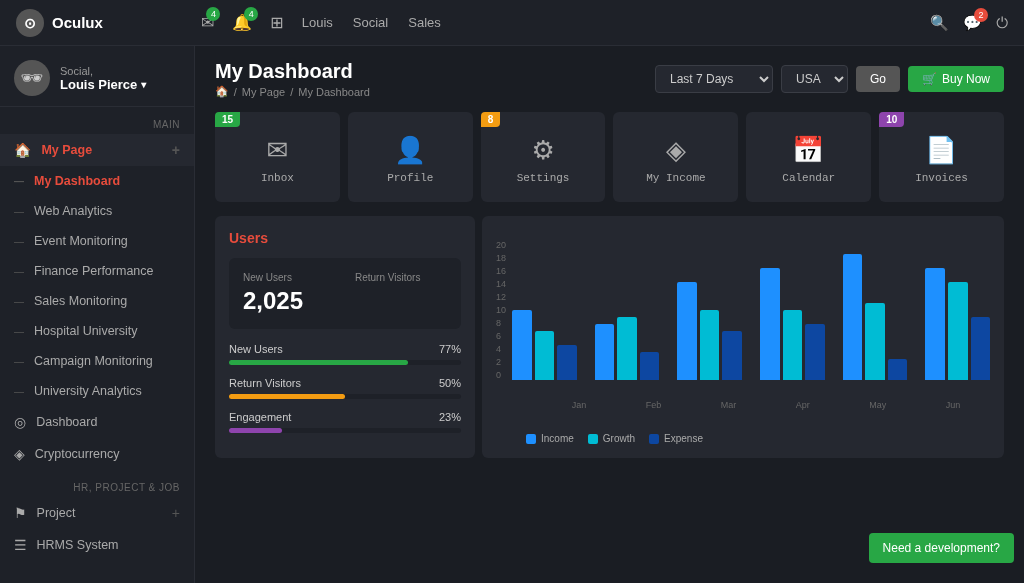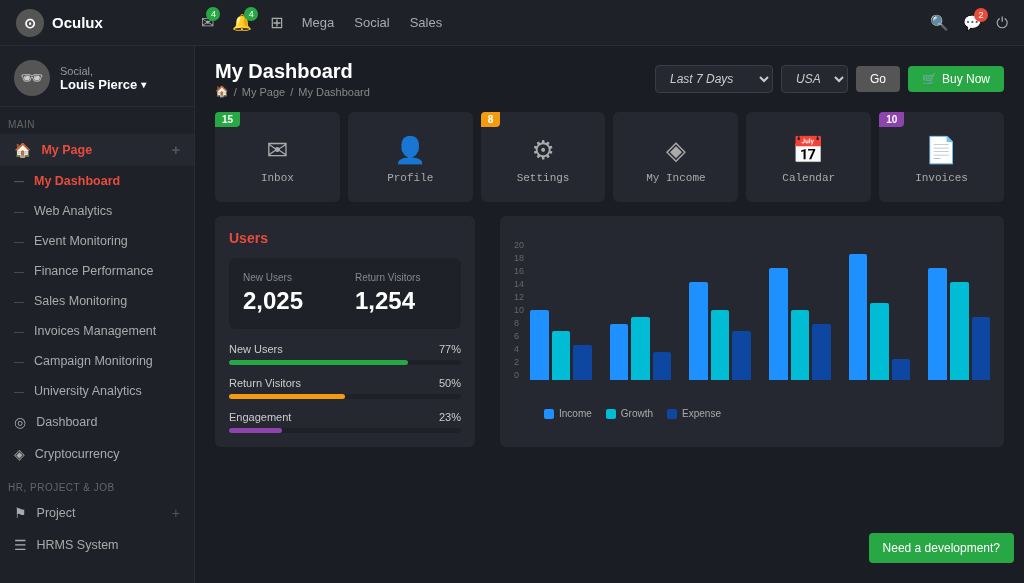--- a/index.html
+++ b/index.html
@@ -20,50 +20,50 @@
 
     
     .main-layout { display: flex; height: calc(100vh - 46px); }
 
     
     .sidebar { width: 195px; min-width: 195px; background: #1e2128; border-right: 1px solid #2a2d35; overflow-y: auto; display: flex; flex-direction: column; }
     .sidebar-user { display: flex; align-items: center; gap: 10px; padding: 14px 14px 10px; border-bottom: 1px solid #2a2d35; }
     .sidebar-avatar { width: 36px; height: 36px; background: #555; border-radius: 50%; display: flex; align-items: center; justify-content: center; font-size: 18px; overflow: hidden; }
     .sidebar-user-info { font-size: 11px; color: #999; }
     .sidebar-user-info .user-name { color: #fff; font-weight: bold; font-size: 13px; display: flex; align-items: center; gap: 4px; }
-    .sidebar-section-label { padding: 12px 8px 4px; font-size: 10px; color: #666; text-transform: uppercase; letter-spacing: 0.5px; }
+    .sidebar-section-label { padding: 12px 14px 4px; font-size: 10px; color: #666; text-transform: uppercase; letter-spacing: 0.5px; text-align: right; }
     .sidebar-item { display: flex; align-items: center; gap: 10px; padding: 8px 14px; cursor: pointer; color: #aaa; font-size: 12.5px; position: relative; }
     .sidebar-item.active { color: #e74c3c; font-weight: bold; background: #252830; }
     .sidebar-item.active-sub { color: #e74c3c; font-weight: bold; }
     .sidebar-item .dash { color: #555; font-size: 10px; }
     .sidebar-item .plus { margin-left: auto; color: #555; font-size: 14px; }
     .sidebar-item-icon { font-size: 14px; }
 
     
     .content { flex: 1; overflow-y: auto; background: #1a1d23; }
     .content-header { display: flex; align-items: center; justify-content: space-between; padding: 14px 20px 0; }
     .content-header-left h2 { font-size: 20px; color: #fff; font-weight: 600; }
     .breadcrumb { display: flex; align-items: center; gap: 5px; font-size: 11px; color: #888; margin-top: 2px; }
     .content-header-right { display: flex; align-items: center; gap: 8px; }
-    .filter-select { background: #252830; border: 1px solid #3a3d45; color: #ccc; padding: 5px 10px; border-radius: 4px; font-size: 12px; cursor: pointer; font-style: italic; }
+    .filter-select { background: #252830; border: 1px solid #3a3d45; color: #ccc; padding: 5px 10px; border-radius: 4px; font-size: 12px; cursor: pointer; }
     .btn-go { background: #555; color: #fff; border: none; padding: 6px 14px; border-radius: 4px; cursor: pointer; font-size: 12px; }
     .btn-buy { background: #28a745; color: #fff; border: none; padding: 6px 14px; border-radius: 4px; cursor: pointer; font-size: 12px; display: flex; align-items: center; gap: 5px; }
 
     
     .tiles-row { display: flex; gap: 0; padding: 14px 20px 0; }
     .tile { flex: 1; background: #252830; margin-right: 8px; border-radius: 6px; padding: 16px 14px 12px; display: flex; flex-direction: column; align-items: center; justify-content: center; min-height: 90px; position: relative; cursor: pointer; }
     .tile:last-child { margin-right: 0; }
     .tile-badge { position: absolute; top: 0; left: 0; background: #28a745; color: #fff; font-size: 10px; font-weight: bold; padding: 2px 7px; border-radius: 4px 0 4px 0; }
     .tile-badge.orange { background: #f39c12; }
     .tile-badge.purple { background: #8e44ad; }
     .tile-icon { font-size: 26px; color: #aaa; margin-bottom: 6px; }
     .tile-label { font-size: 11px; color: #aaa; text-align: center; font-family: Liberation Mono, monospace; }
 
     
-    .bottom-section { display: flex; gap: 25px; padding: 14px 20px 14px; }
+    .bottom-section { display: flex; gap: 7px; padding: 14px 20px 14px; }
 
     
     .users-panel { background: #252830; border-radius: 6px; padding: 14px; width: 260px; min-width: 260px; }
     .panel-title { font-size: 14px; font-weight: bold; color: #e74c3c; margin-bottom: 12px; }
     .users-stats { display: flex; gap: 20px; background: #1e2128; border-radius: 6px; padding: 14px; margin-bottom: 14px; }
     .stat-block { flex: 1; }
     .stat-label { font-size: 10px; color: #888; margin-bottom: 4px; }
     .stat-value { font-size: 24px; font-weight: bold; color: #fff; }
     .progress-items { display: flex; flex-direction: column; gap: 12px; }
     .progress-item { }
@@ -78,21 +78,21 @@
     .earning-panel { background: #252830; border-radius: 6px; padding: 14px; flex: 1; }
     .chart-area { margin-top: 10px; }
     .bar-chart { display: flex; align-items: flex-end; gap: 18px; height: 160px; padding-bottom: 20px; position: relative; }
     .chart-y-labels { display: flex; flex-direction: column-reverse; justify-content: space-between; height: 140px; margin-right: 6px; font-size: 9px; color: #666; }
     .bar-group { display: flex; align-items: flex-end; gap: 3px; flex: 1; position: relative; }
     .bar { border-radius: 2px 2px 0 0; min-width: 12px; }
     .bar-income { background: #1e90ff; }
     .bar-growth { background: #00bcd4; }
     .bar-expense { background: #0d47a1; }
     .chart-x-labels { display: flex; justify-content: space-around; font-size: 9px; color: #666; padding-left: 30px; }
-    .chart-legend { display: flex; gap: 14px; margin-top: 8px; padding-left: 30px; }
+    .chart-legend { display: flex; gap: 14px; margin-top: 23px; padding-left: 30px; }
     .legend-item { display: flex; align-items: center; gap: 5px; font-size: 10px; color: #aaa; }
     .legend-dot { width: 10px; height: 10px; border-radius: 2px; }
 
     
     .dev-btn { position: fixed; bottom: 20px; right: 10px; background: #28a745; color: #fff; padding: 8px 14px; border-radius: 4px; font-size: 12px; cursor: pointer; }
 
     
     ::-webkit-scrollbar { width: 4px; }
     ::-webkit-scrollbar-track { background: #1e2128; }
     ::-webkit-scrollbar-thumb { background: #444; border-radius: 2px; }
@@ -111,21 +111,21 @@
       <span class="badge">4</span>
     </div>
     <div class="topnav-icon-wrap">
       <span style="font-size:16px;color:#aaa">🔔</span>
       <span class="badge">4</span>
     </div>
     <div class="topnav-icon-wrap">
       <span style="font-size:16px;color:#aaa">⊞</span>
     </div>
     <div class="topnav-links">
-      <span>Mega</span>
+      <span>Louis</span>
       <span>Social</span>
       <span>Sales</span>
     </div>
   </div>
   <div class="topnav-right">
     <span class="icon-btn">🔍</span>
     <div class="topnav-icon-wrap">
       <span class="icon-btn">💬</span>
       <span class="badge badge-red">2</span>
     </div>
@@ -169,21 +169,21 @@
     <div class="sidebar-item">
       <span class="dash">—</span>
       <span>Finance Performance</span>
     </div>
     <div class="sidebar-item">
       <span class="dash">—</span>
       <span>Sales Monitoring</span>
     </div>
     <div class="sidebar-item">
       <span class="dash">—</span>
-      <span>Invoices Management</span>
+      <span>Hospital University</span>
     </div>
     <div class="sidebar-item">
       <span class="dash">—</span>
       <span>Campaign Monitoring</span>
     </div>
     <div class="sidebar-item">
       <span class="dash">—</span>
       <span>University Analytics</span>
     </div>
     <div class="sidebar-item">
@@ -274,21 +274,20 @@
 
       <div class="users-panel">
         <div class="panel-title">Users</div>
         <div class="users-stats">
           <div class="stat-block">
             <div class="stat-label">New Users</div>
             <div class="stat-value">2,025</div>
           </div>
           <div class="stat-block">
             <div class="stat-label">Return Visitors</div>
-            <div class="stat-value">1,254</div>
           </div>
         </div>
         <div class="progress-items">
           <div class="progress-item">
             <div class="progress-item-header">
               <span>New Users</span>
               <span>77%</span>
             </div>
             <div class="progress-bar-bg">
               <div class="progress-bar-fill bar-green" style="width:77%"></div>
@@ -357,20 +356,28 @@
                     <div class="bar bar-income" style="height: 126px; flex: 1 1 0%;"></div>
                     <div class="bar bar-growth" style="height: 77px; flex: 1 1 0%;"></div>
                     <div class="bar bar-expense" style="height: 21px; flex: 1 1 0%;"></div>
                   </div>
                   <div class="bar-group">
                     <div class="bar bar-income" style="height: 112px; flex: 1 1 0%;"></div>
                     <div class="bar bar-growth" style="height: 98px; flex: 1 1 0%;"></div>
                     <div class="bar bar-expense" style="height: 63px; flex: 1 1 0%;"></div>
                   </div>
                 </div>
+              <div class="chart-x-labels">
+                <span>Jan</span>
+                <span>Feb</span>
+                <span>Mar</span>
+                <span>Apr</span>
+                <span>May</span>
+                <span>Jun</span>
+              </div>
             </div>
           </div>
           <div class="chart-legend">
             <div class="legend-item">
               <div class="legend-dot" style="background:#1e90ff"></div>
               <span>Income</span>
             </div>
             <div class="legend-item">
               <div class="legend-dot" style="background:#00bcd4"></div>
               <span>Growth</span>

